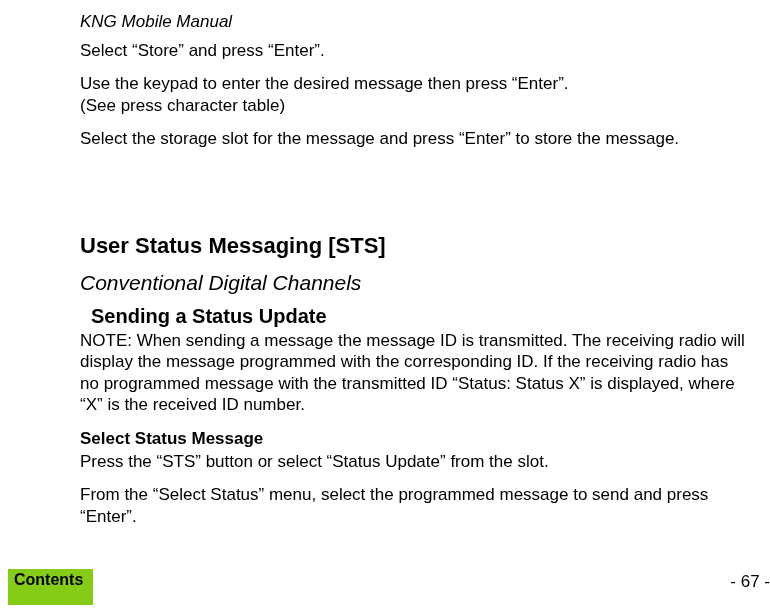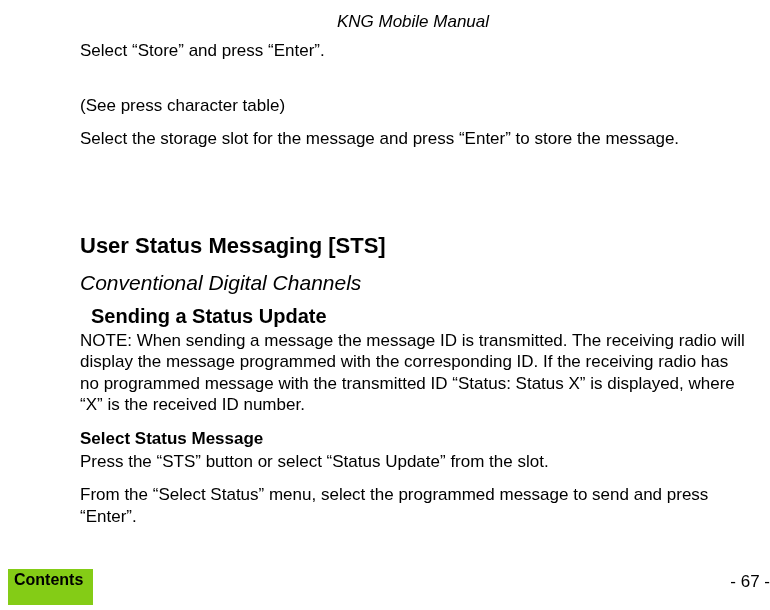--- a/index.html
+++ b/index.html
@@ -10,21 +10,21 @@
     body {
       width: 770px;
       height: 610px;
       background: #ffffff;
       font-family: Arial, Helvetica, sans-serif;
       color: #000000;
       position: relative;
       padding: 12px 20px 0 80px;
     }
     .header-title {
-      text-align: center;
+      text-align: left;
       font-style: italic;
       font-size: 17px;
       margin-bottom: 8px;
       padding-right: 4px;
     }
     .paragraph {
       font-size: 17px;
       line-height: 1.25;
       margin-bottom: 12px;
     }
@@ -73,21 +73,21 @@
     }
   </style>
 </head>
 <body>
 
 <div class="header-title">KNG Mobile Manual</div>
 
 <p class="paragraph">Select “Store” and press “Enter”.</p>
 
 <p class="paragraph">
-  <br>
+  <span>Use the keypad to enter the desired message then press “Enter”.</span><br>
   <span>(See press character table)</span>
 </p>
 
 <p class="paragraph">Select the storage slot for the message and press “Enter” to store the message.</p>
 
 <div class="section-gap"></div>
 
 <h1 class="h1">User Status Messaging [STS]</h1>
 <div class="subtitle">Conventional Digital Channels</div>
 

